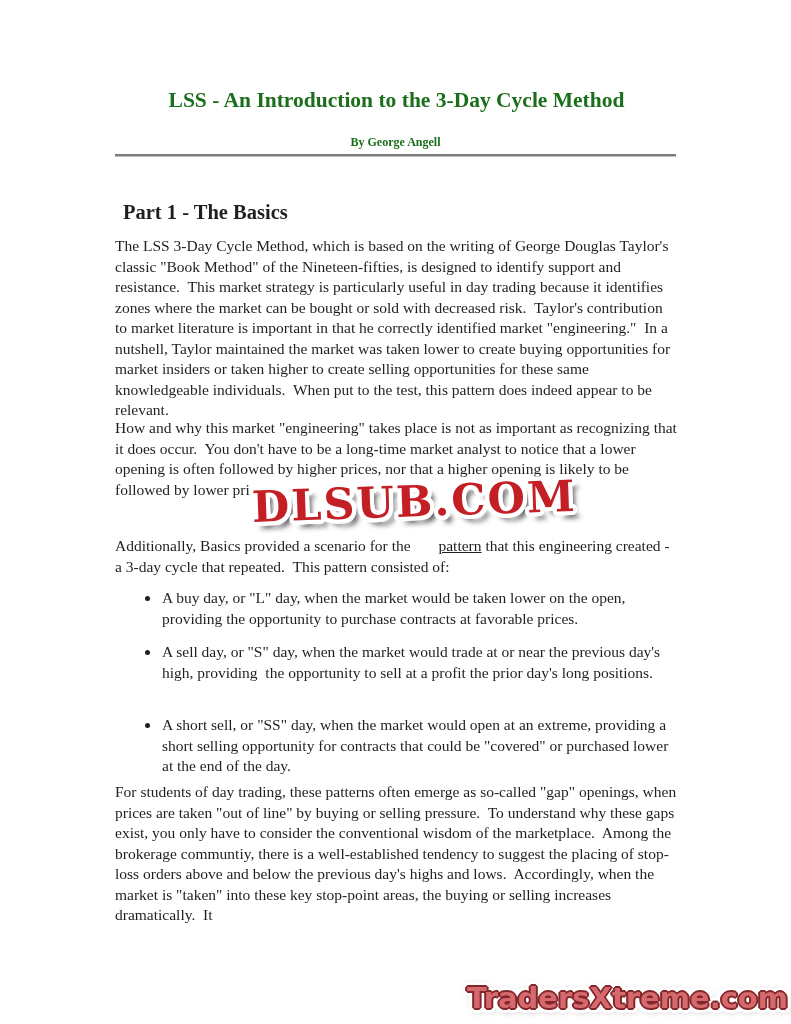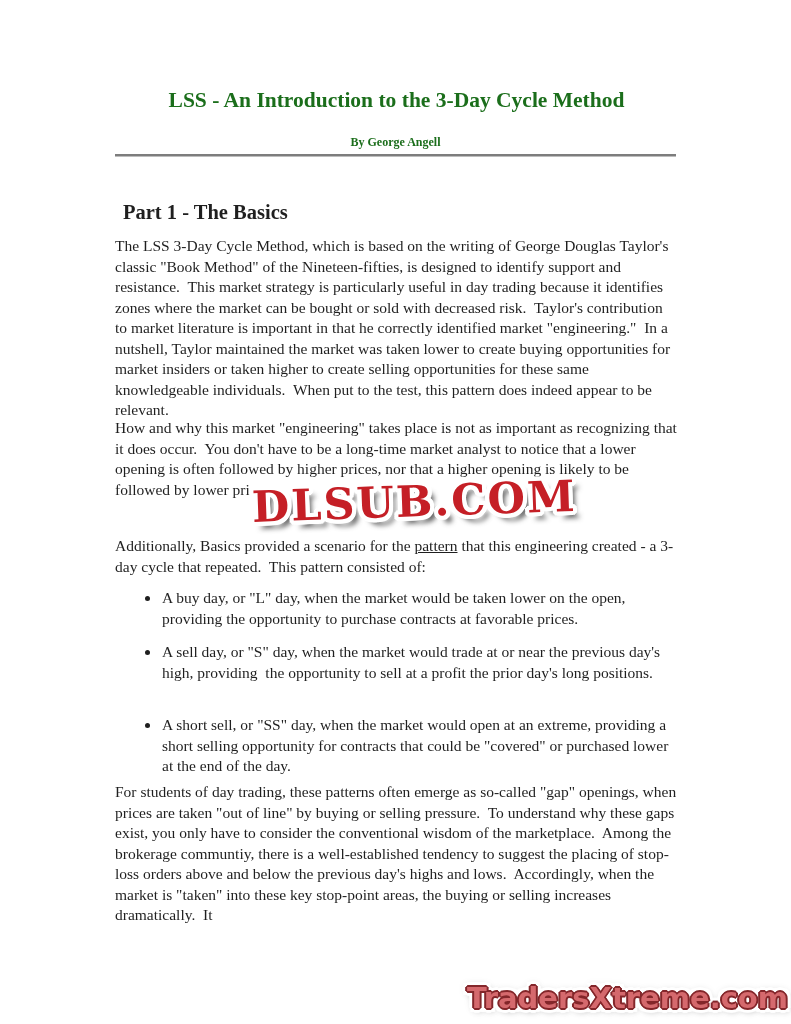--- a/index.html
+++ b/index.html
@@ -83,21 +83,21 @@
     margin: 0;
     font-size: 15.5px;
     line-height: 20.5px;
     color: var(--body_text, #1f1f1f);
     white-space: pre-wrap;
   }
   .p1 { top: 236px; }
   .p2 { top: 418px; }
   .p3 { top: 536px; }
   .p4 { top: 782px; }
-  .u  { text-decoration: underline; }
+  .u  { text-decoration: underline; margin-left: 24px; }
 
   .bullet {
     position: absolute;
     left: 143px;
     width: 533px;
     font-size: 15.5px;
     line-height: 20.5px;
     color: var(--body_text, #1f1f1f);
   }
   .b1 { top: 588px; }

